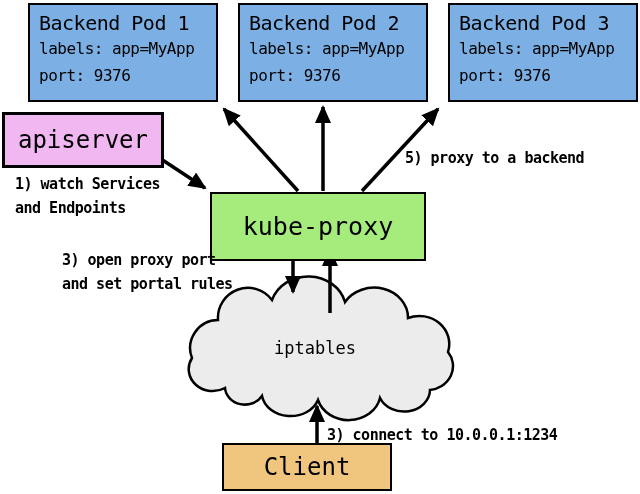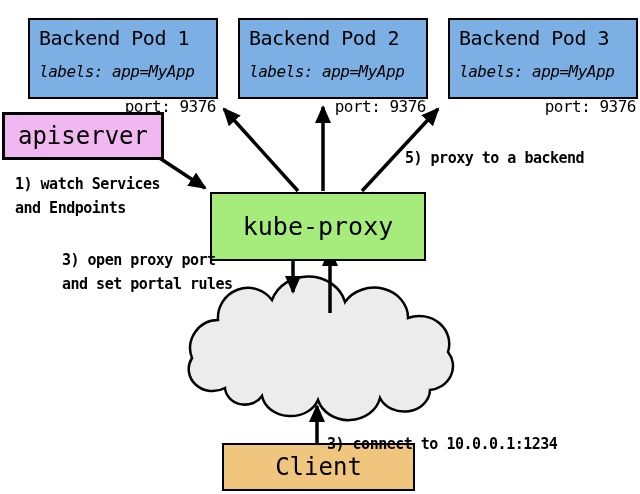--- a/index.html
+++ b/index.html
@@ -29,68 +29,68 @@
     position: absolute;
     left: 0; top: 0;
     width: 640px; height: 494px;
     pointer-events: none;
   }
   .box {
     position: absolute;
     border: 2px solid var(--line);
   }
   .pod {
-    width: 190px; height: 81px;
-    top: 18px;
+    width: 190px; height: 99px;
+    top: 3px;
     background: var(--pod-fill);
     padding: 6px 0 2px 9px;
   }
   .pod-title { font-size: 20px; letter-spacing: -0.5px; }
   .pod-line  { font-size: 16px; letter-spacing: -0.5px; }
-  .pod-line.first { margin-top: 12px; font-style: italic; }
-  .pod-line + .pod-line { margin-top: 16px; text-align: right; }
+  .pod-line.first { margin-top: 4px; }
+  .pod-line + .pod-line { margin-top: 8px; }
   .apiserver {
     left: 2px; top: 112px;
-    width: 162px; height: 48px;
+    width: 162px; height: 56px;
     border-width: 3px;
     background: var(--apiserver-fill);
     display: flex; align-items: center; justify-content: center;
     font-size: 24px;
   }
   .kubeproxy {
     left: 210px; top: 192px;
     width: 216px; height: 69px;
     background: var(--kubeproxy-fill);
     display: flex; align-items: center; justify-content: center;
     font-size: 25px;
   }
   .client {
     left: 222px; top: 443px;
-    width: 193px; height: 48px;
+    width: 170px; height: 48px;
     background: var(--client-fill);
     display: flex; align-items: center; justify-content: center;
     font-size: 24px;
   }
   .iptables-label {
     position: absolute;
     left: 315px; top: 348px;
     transform: translate(-50%, -50%);
     font-size: 17px;
   }
   .step {
     position: absolute;
     font-size: 15px;
     font-weight: bold;
     line-height: 24px;
     white-space: pre-line;
     letter-spacing: -0.5px;
   }
   .step1 { left: 15px;  top: 172px; }
   .step2 { left: 62px;  top: 248px; }
-  .step3 { left: 327px; top: 432px; }
+  .step3 { left: 327px; top: 423px; }
   .step4 { left: 344px; top: 248px; }
   .step5 { left: 405px; top: 146px; }
 </style>
 </head>
 <body>
 
 <div class="canvas">
 
   <svg class="layer" width="640" height="494" viewBox="0 0 640 494" xmlns="http://www.w3.org/2000/svg">
     <defs>
@@ -141,20 +141,21 @@
   </div>
 
   <div class="box apiserver">
     <span>apiserver</span>
   </div>
 
   <div class="box kubeproxy">
     <span>kube-proxy</span>
   </div>
 
+  <div class="iptables-label">iptables</div>
 
   <div class="box client">
     <span>Client</span>
   </div>
 
   <div class="step step1">1) watch Services
 and Endpoints</div>
   <div class="step step2">3) open proxy port
 and set portal rules</div>
   <div class="step step3">3) connect to 10.0.0.1:1234</div>

